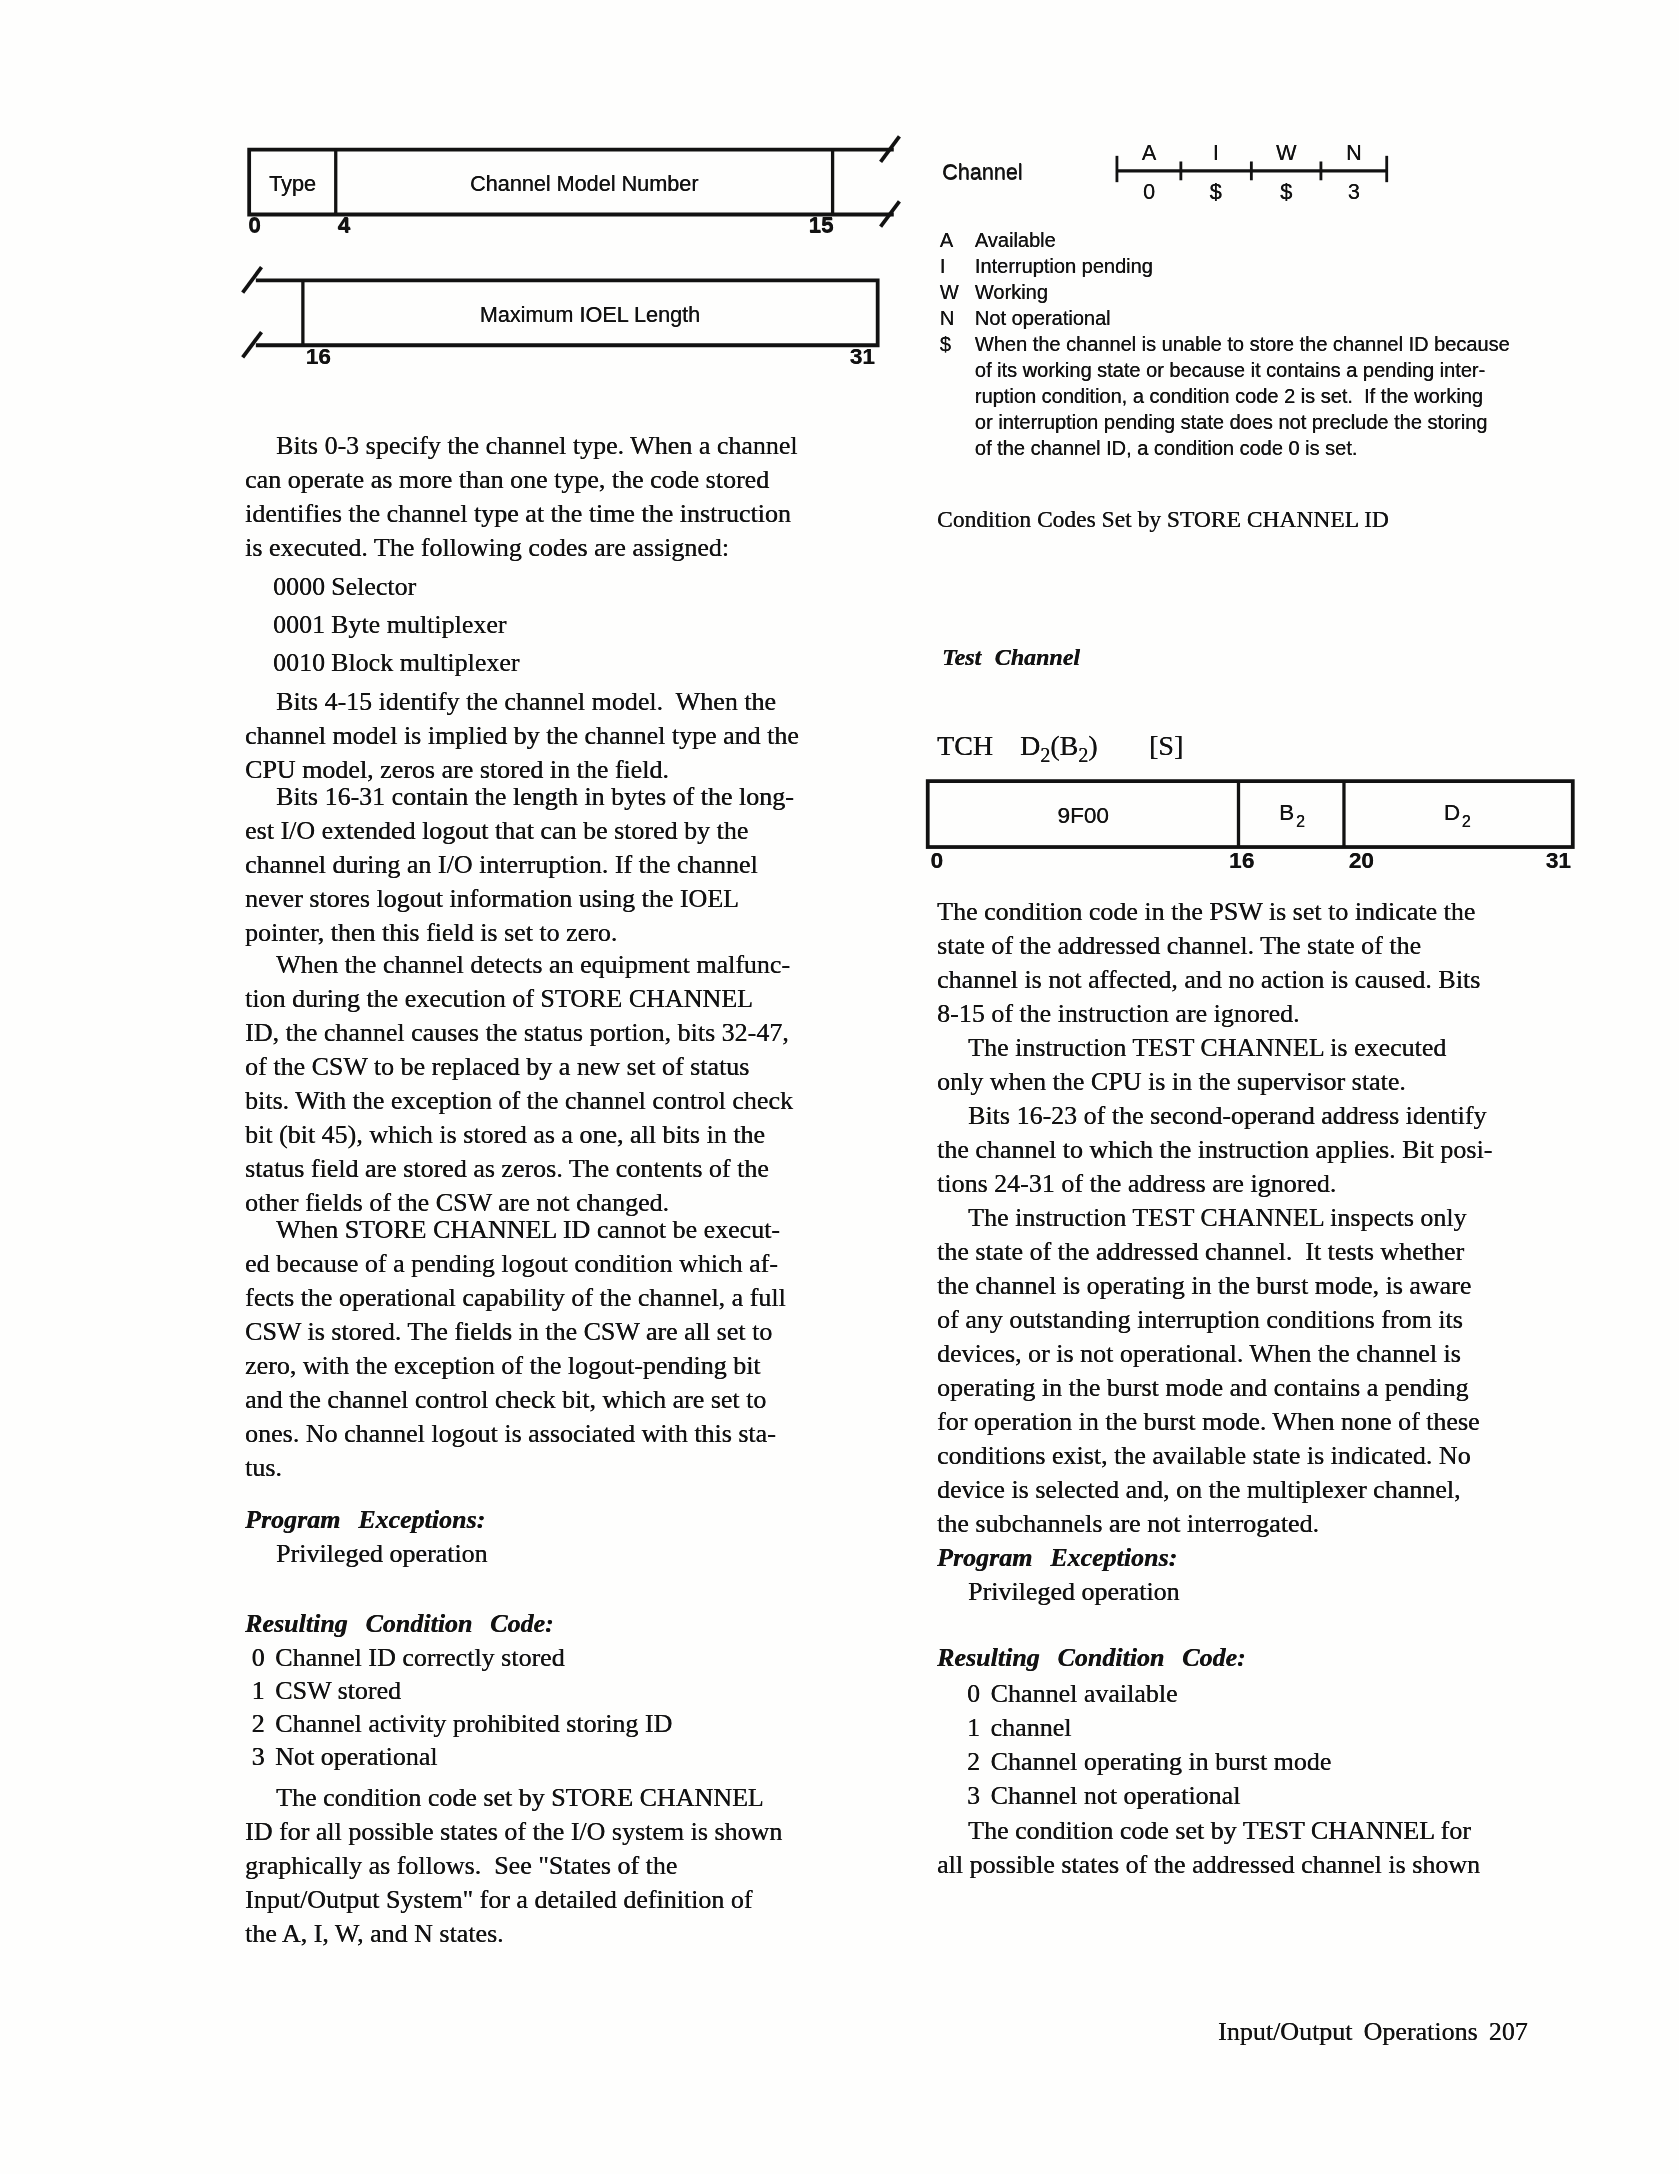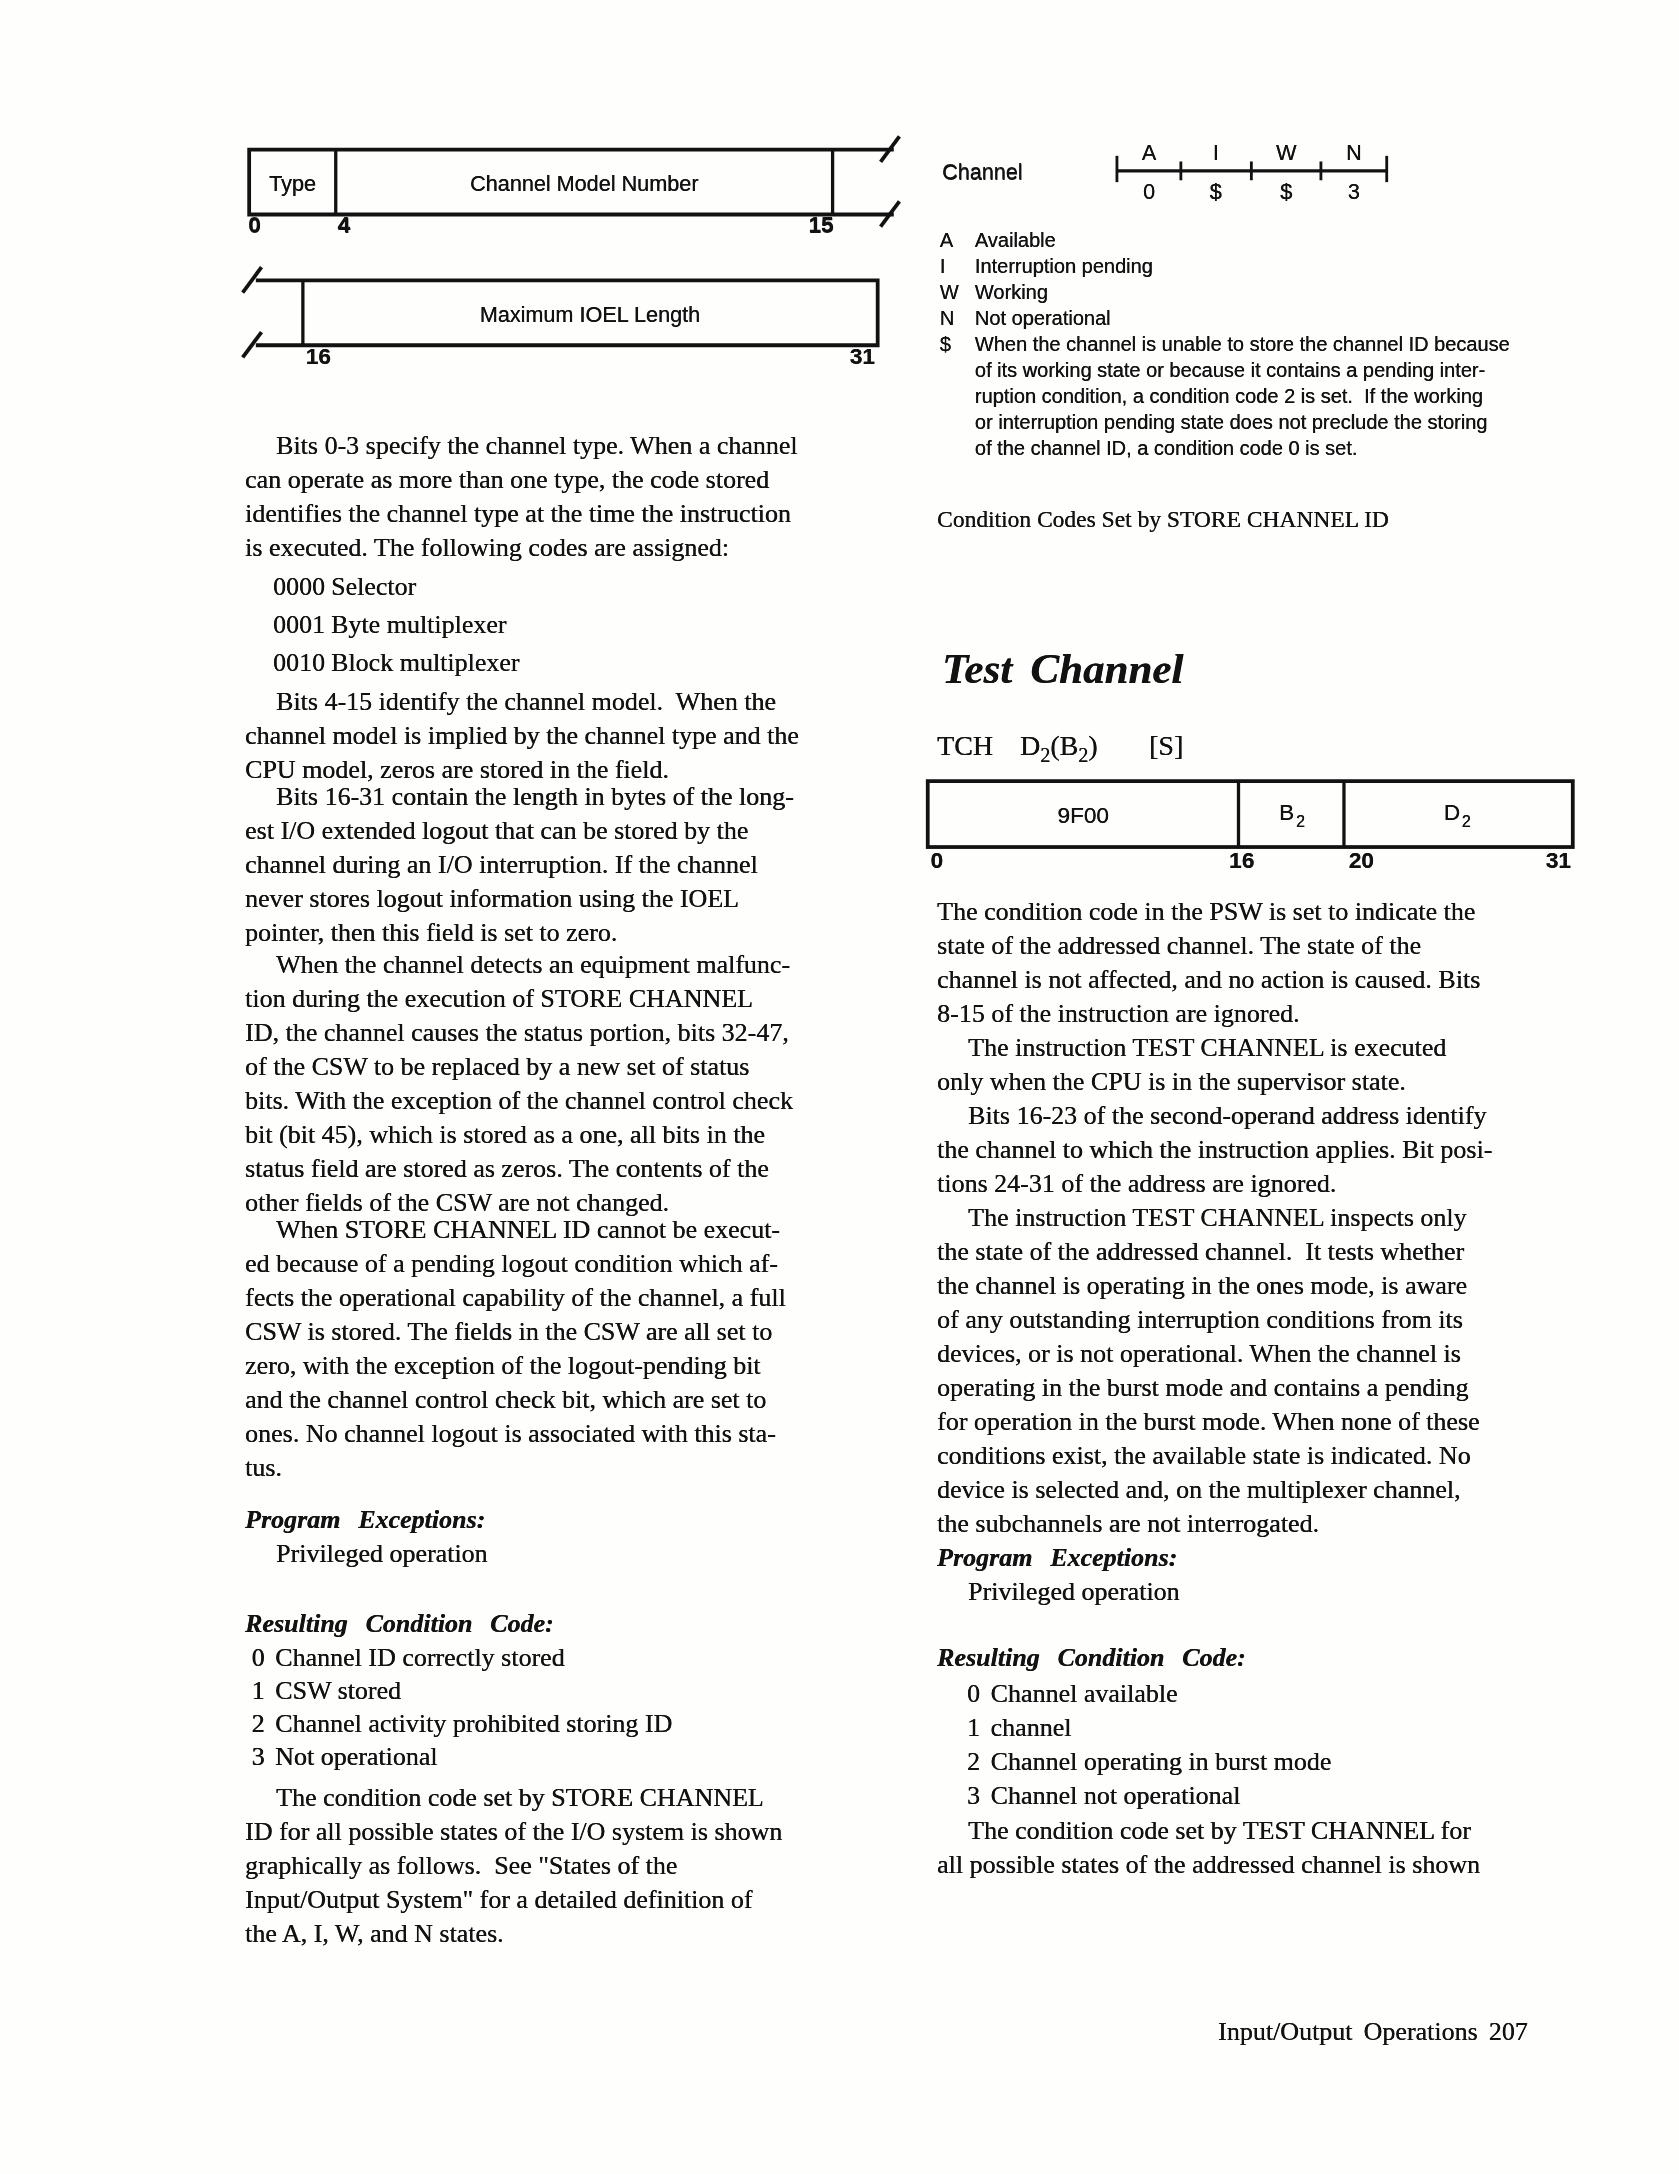--- a/index.html
+++ b/index.html
@@ -37,21 +37,21 @@
   .legend{
     position:absolute;left:937px;top:227px;width:621px;
     font-family:"Liberation Sans","DejaVu Sans",sans-serif;
     font-size:20px;line-height:26px;
   }
   .legend-row{display:flex;}
   .legend-key{flex:0 0 35px;padding-left:2.8px;}
   .caption{position:absolute;left:937px;top:506px;font-size:23.5px;white-space:pre;}
   .section-head{
     position:absolute;left:942px;top:644px;
-    font-size:43px;font-weight:bold;font-style:italic;word-spacing:7.5px;white-space:pre;
+    font-size:24px;font-weight:bold;font-style:italic;word-spacing:7.5px;white-space:pre;
   }
   .tch-line{position:absolute;left:937px;top:714px;font-size:28px;height:38px;width:471px;}
   .tch-line span.pos{position:absolute;top:0;white-space:pre;margin-top:16px;}
   .tch-line sub{font-size:20px;line-height:0;}
   .footer{
     position:absolute;left:1218px;top:2017px;
     font-size:26px;word-spacing:4.7px;white-space:pre;
   }
   svg{position:absolute;overflow:visible;}
   svg text{
@@ -275,21 +275,21 @@
         <div class="line">only when the CPU is in the supervisor state.</div>
       </div>
     <div class="para">
         <div class="line first-indent">Bits 16-23 of the second-operand address identify</div>
         <div class="line">the channel to which the instruction applies. Bit posi-</div>
         <div class="line">tions 24-31 of the address are ignored.</div>
       </div>
     <div class="para">
         <div class="line first-indent">The instruction TEST CHANNEL inspects only</div>
         <div class="line">the state of the addressed channel.  It tests whether</div>
-        <div class="line">the channel is operating in the ones mode, is aware</div>
+        <div class="line">the channel is operating in the burst mode, is aware</div>
         <div class="line">of any outstanding interruption conditions from its</div>
         <div class="line">devices, or is not operational. When the channel is</div>
         <div class="line">operating in the burst mode and contains a pending</div>
         <div class="line">for operation in the burst mode. When none of these</div>
         <div class="line">conditions exist, the available state is indicated. No</div>
         <div class="line">device is selected and, on the multiplexer channel,</div>
         <div class="line">the subchannels are not interrogated.</div>
       </div>
     <div class="run-head">Program Exceptions:</div>
     <div class="plain-item">Privileged operation</div>

